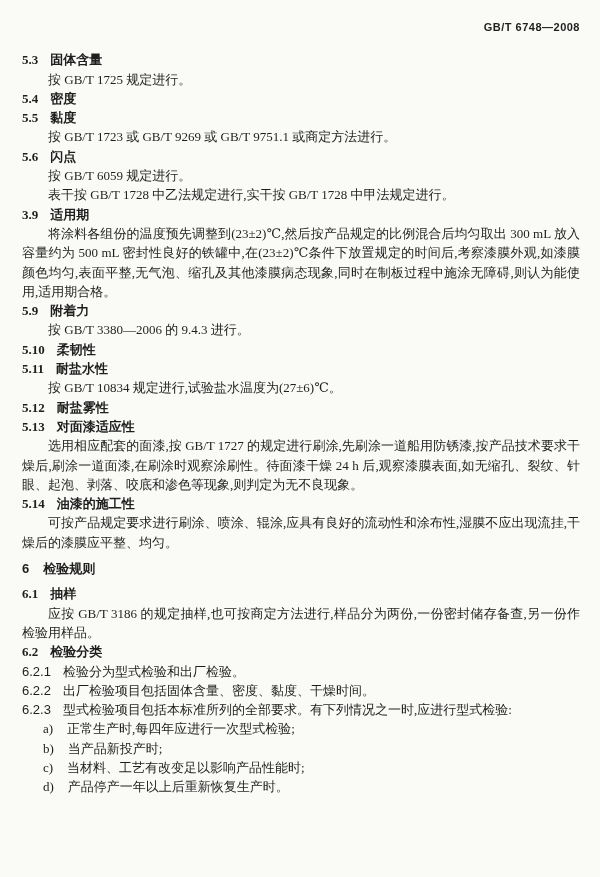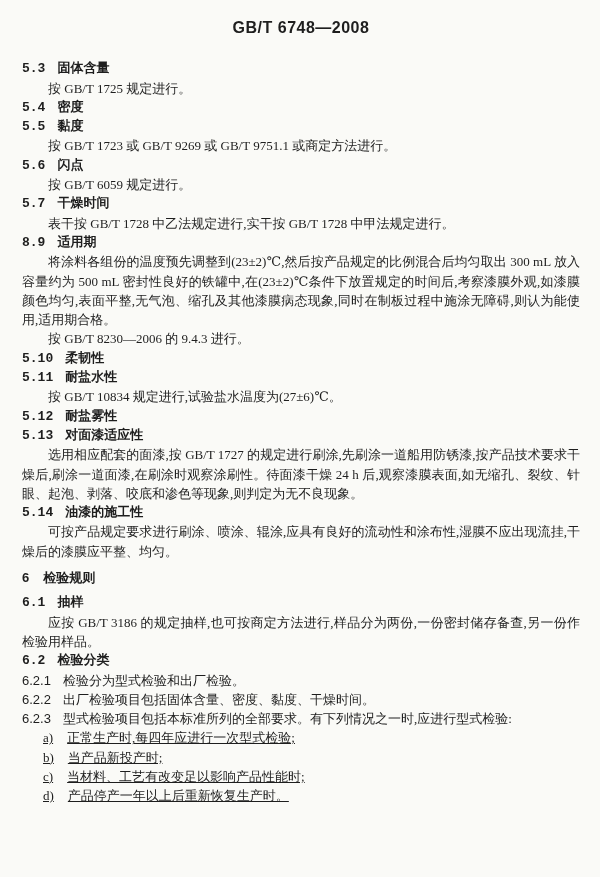--- a/index.html
+++ b/index.html
@@ -13,30 +13,30 @@
     font-family: "Liberation Serif", "DejaVu Serif", serif;
     font-size: 13px;
     line-height: 19.3px;
   }
   .page {
     width: 600px; height: 877px;
     padding: 14px 20px 0 22px;
     position: relative;
   }
   .doc-header {
-    text-align: center;
+    text-align: right;
     font-family: "Liberation Sans", "DejaVu Sans", sans-serif;
     font-weight: bold;
-    font-size: 16px;
+    font-size: 11px;
     letter-spacing: 0.5px;
-    margin-bottom: 22px;
+    margin-bottom: 13px;
     padding-top: 4px;
   }
   .clause {
-    font-family: Liberation Mono, monospace;
+    font-family: Liberation Serif, serif;
     font-weight: bold;
     white-space: nowrap;
   }
   .clause .cnum { margin-right: 12px; }
   .para {
     text-indent: 2em;
     text-align: justify;
   }
   .chapter {
     font-family: "Liberation Sans", "DejaVu Sans", sans-serif;
@@ -47,21 +47,20 @@
   .chapter .cnum { margin-right: 14px; }
   .subclause { text-align: justify; }
   .subclause .cnum {
     font-family: "Liberation Sans", "DejaVu Sans", sans-serif;
     font-weight: normal;
     margin-right: 12px;
   }
   .list-item {
     padding-left: 21px;
     text-align: justify;
-    text-decoration: underline;
   }
   .list-item .marker { margin-right: 14px; }
 </style>
 </head>
 <body>
 
 <div class="page">
 
   <div class="doc-header">GB/T 6748—2008</div>
 
@@ -71,27 +70,27 @@
     <p class="para">按 GB/T 1725 规定进行。</p>
 
     <div class="clause"><span class="cnum">5.4</span><span class="ctitle">密度</span></div>
 
     <div class="clause"><span class="cnum">5.5</span><span class="ctitle">黏度</span></div>
     <p class="para">按 GB/T 1723 或 GB/T 9269 或 GB/T 9751.1 或商定方法进行。</p>
 
     <div class="clause"><span class="cnum">5.6</span><span class="ctitle">闪点</span></div>
     <p class="para">按 GB/T 6059 规定进行。</p>
 
-    <div class="clause"><span class="cnum">5.7</span><span class="ctitle">干燥时间</span></div>
     <p class="para">表干按 GB/T 1728 中乙法规定进行,实干按 GB/T 1728 中甲法规定进行。</p>
 
-    <div class="clause"><span class="cnum">8.9</span><span class="ctitle">适用期</span></div>
+    <div class="clause"><span class="cnum">3.9</span><span class="ctitle">适用期</span></div>
     <p class="para">将涂料各组份的温度预先调整到(23±2)℃,然后按产品规定的比例混合后均匀取出 300 mL 放入容量约为 500 mL 密封性良好的铁罐中,在(23±2)℃条件下放置规定的时间后,考察漆膜外观,如漆膜颜色均匀,表面平整,无气泡、缩孔及其他漆膜病态现象,同时在制板过程中施涂无障碍,则认为能使用,适用期合格。</p>
 
-    <p class="para">按 GB/T 8230—2006 的 9.4.3 进行。</p>
+    <div class="clause"><span class="cnum">5.9</span><span class="ctitle">附着力</span></div>
+    <p class="para">按 GB/T 3380—2006 的 9.4.3 进行。</p>
 
     <div class="clause"><span class="cnum">5.10</span><span class="ctitle">柔韧性</span></div>
 
     <div class="clause"><span class="cnum">5.11</span><span class="ctitle">耐盐水性</span></div>
     <p class="para">按 GB/T 10834 规定进行,试验盐水温度为(27±6)℃。</p>
 
     <div class="clause"><span class="cnum">5.12</span><span class="ctitle">耐盐雾性</span></div>
 
     <div class="clause"><span class="cnum">5.13</span><span class="ctitle">对面漆适应性</span></div>
     <p class="para">选用相应配套的面漆,按 GB/T 1727 的规定进行刷涂,先刷涂一道船用防锈漆,按产品技术要求干燥后,刷涂一道面漆,在刷涂时观察涂刷性。待面漆干燥 24 h 后,观察漆膜表面,如无缩孔、裂纹、针眼、起泡、剥落、咬底和渗色等现象,则判定为无不良现象。</p>

